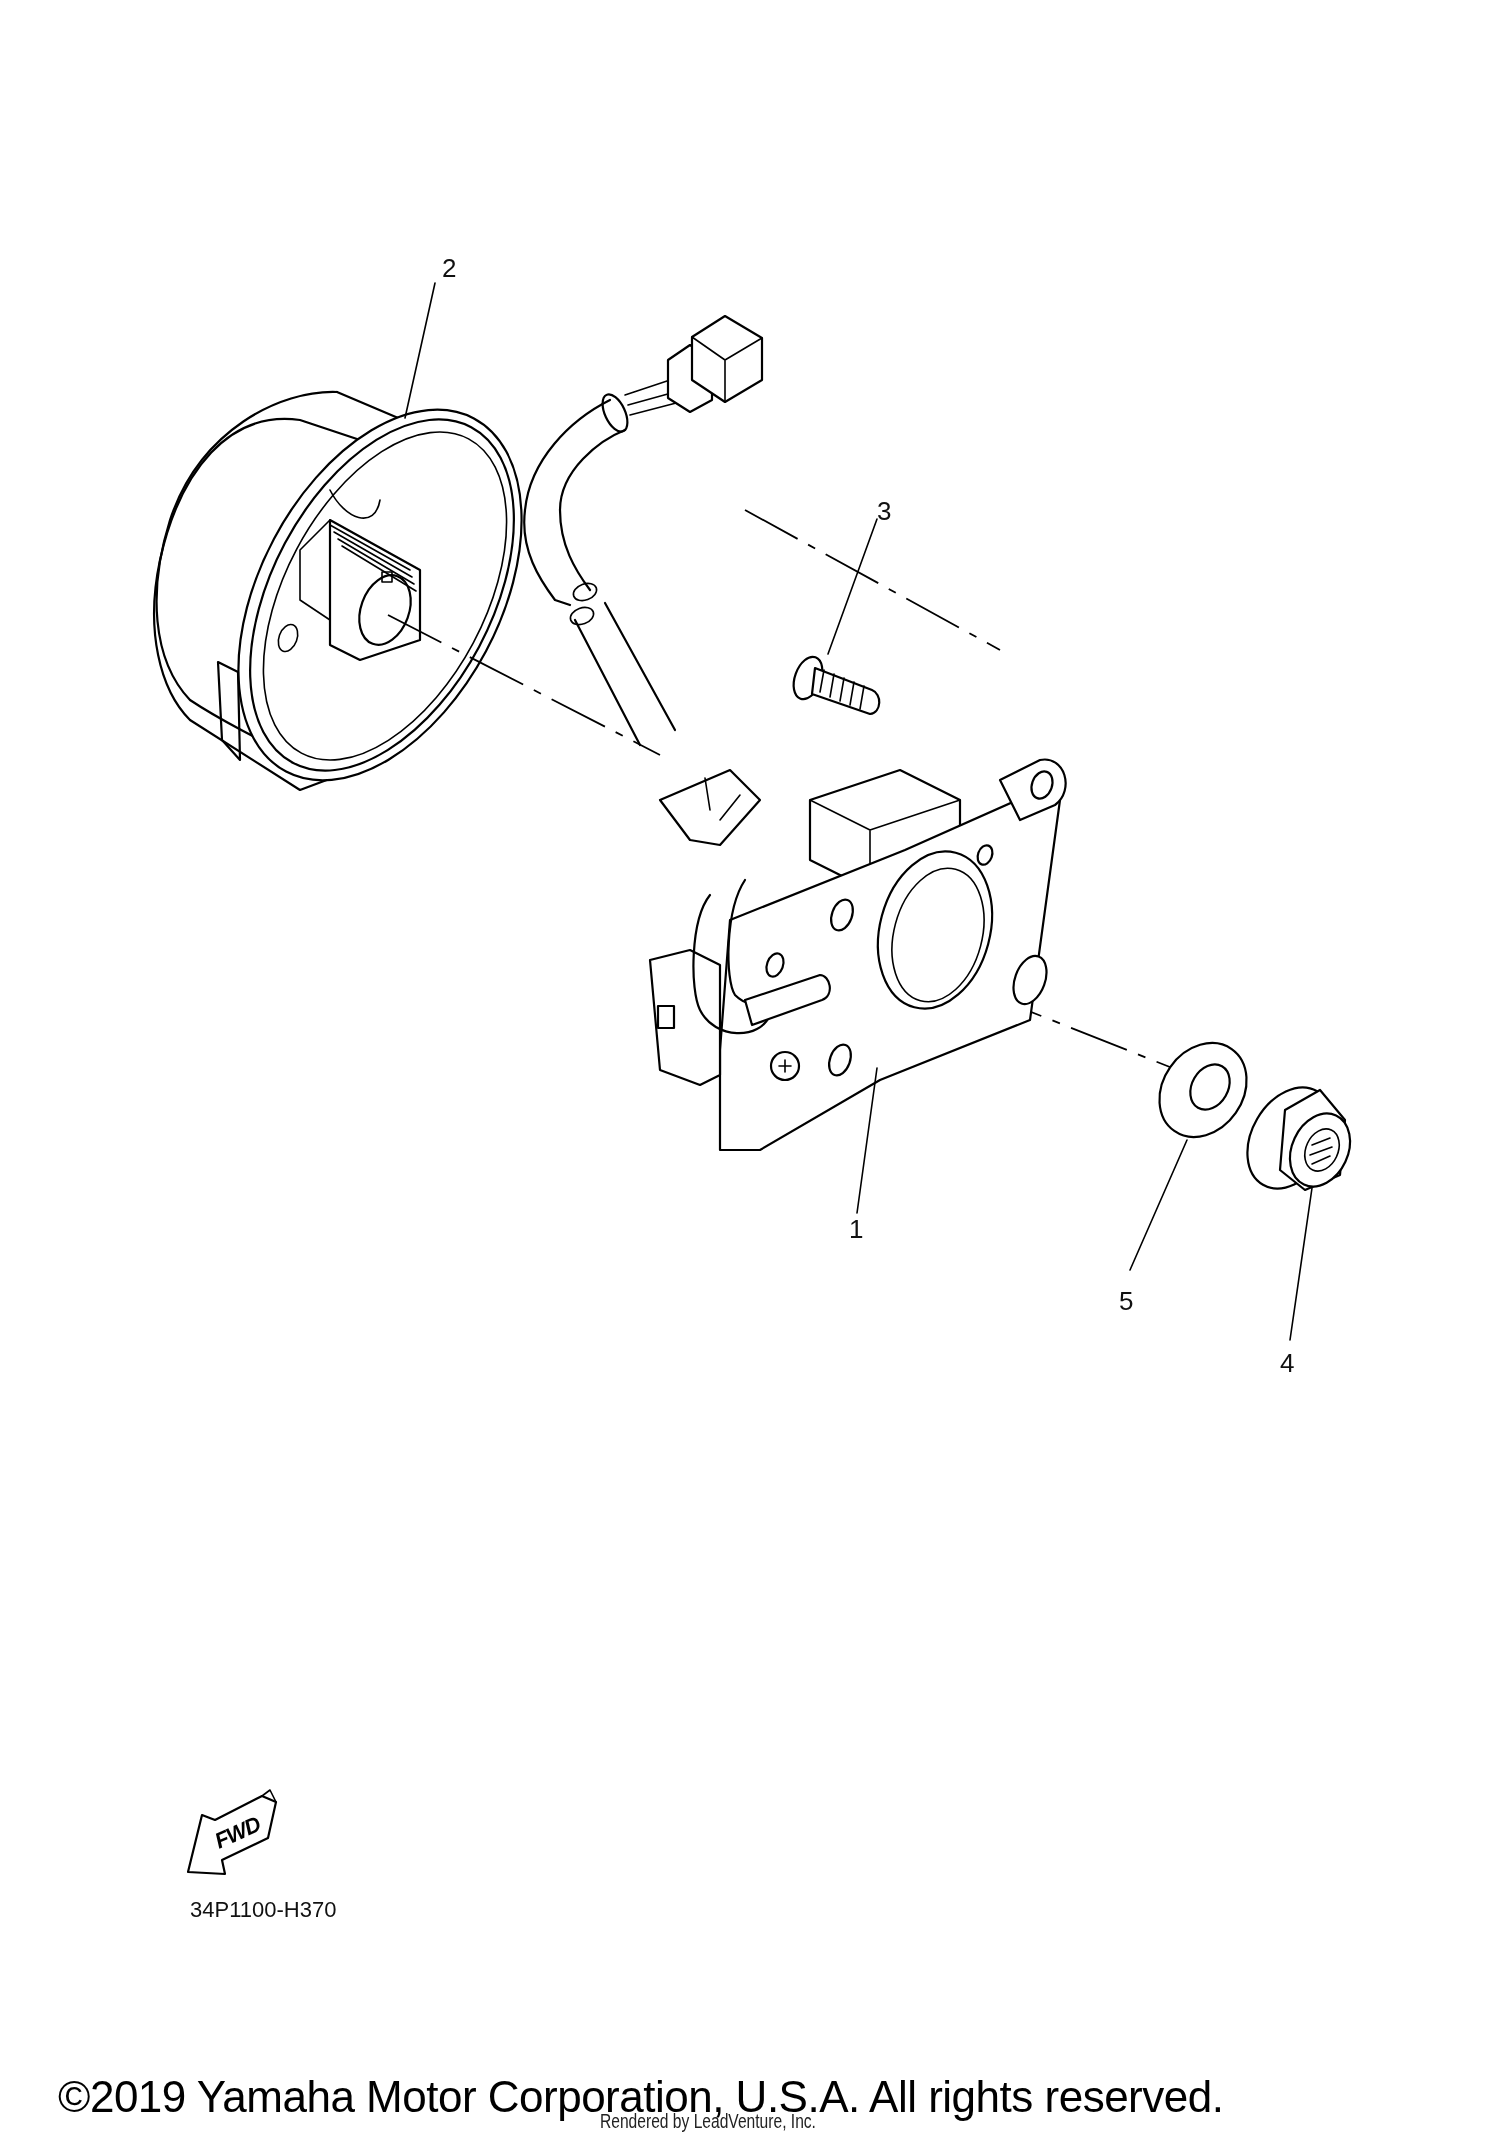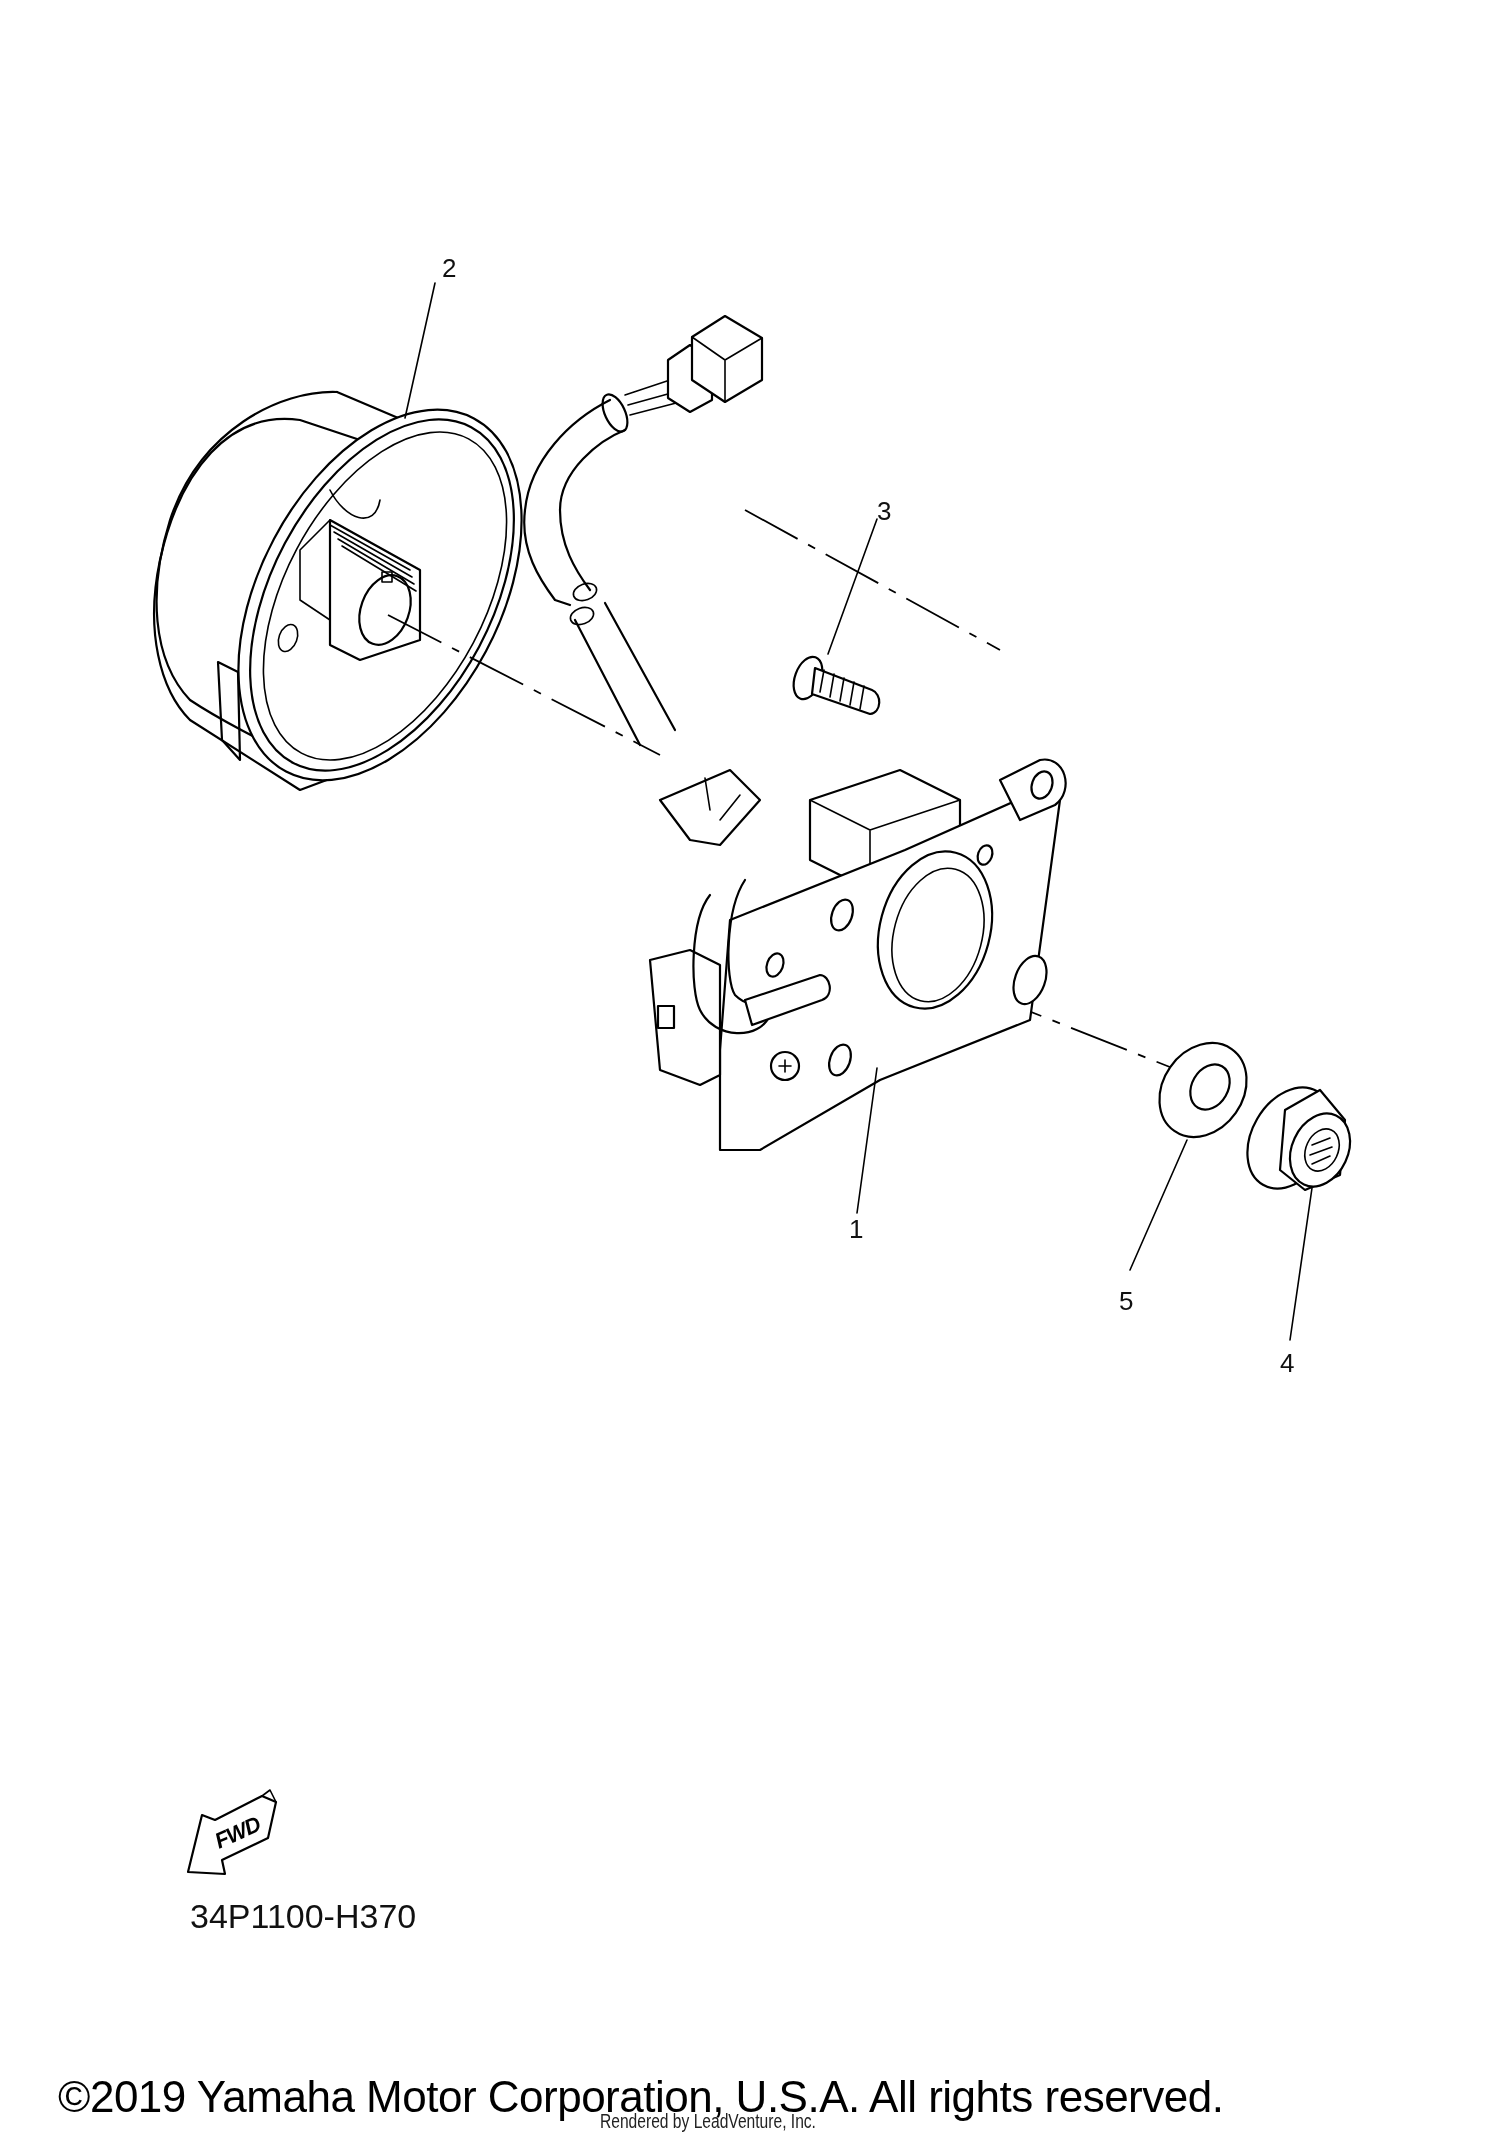--- a/index.html
+++ b/index.html
@@ -8,21 +8,21 @@
     .canvas { position: absolute; left: 0; top: 0; width: 1500px; height: 2135px; }
     .canvas svg { position: absolute; left: 0; top: 0; }
     .ln { fill: none; stroke: #000; stroke-width: 2.2; stroke-linecap: round; stroke-linejoin: round; }
     .thin { fill: none; stroke: #000; stroke-width: 1.6; stroke-linecap: round; stroke-linejoin: round; }
     .dash { fill: none; stroke: #000; stroke-width: 1.8; stroke-dasharray: 60 12 8 12; }
     .fillw { fill: #fff; stroke: #000; stroke-width: 2.2; stroke-linejoin: round; }
     .callout { position: absolute; font-size: 26px; line-height: 26px; color: #111;
                font-family: "Liberation Sans", sans-serif; }
     .watermark { position: absolute; left: 490px; top: 1170px; font-size: 46px; letter-spacing: 22px;
                  color: #e6e6e6; font-weight: bold; font-family: "Liberation Sans", sans-serif; }
-    .diagram-code { position: absolute; left: 190px; top: 1897px; font-size: 34px; color: #111; }
+    .diagram-code { position: absolute; left: 190px; top: 1897px; font-size: 22px; color: #111; }
     .fwd-label { position: absolute; left: 214px; top: 1820px; font-size: 22px; font-weight: bold;
                  font-style: italic; transform: rotate(-24deg); letter-spacing: -1px; }
     .copyright { position: absolute; left: 58px; top: 2072px; font-size: 44px; color: #000;
                  white-space: nowrap; letter-spacing: -0.5px; }
     .rendered-by { position: absolute; left: 600px; top: 2110px; font-size: 20px; color: #222;
                    white-space: nowrap; transform: scaleX(0.78); transform-origin: left top; }
   </style>
 </head>
 <body>
 

